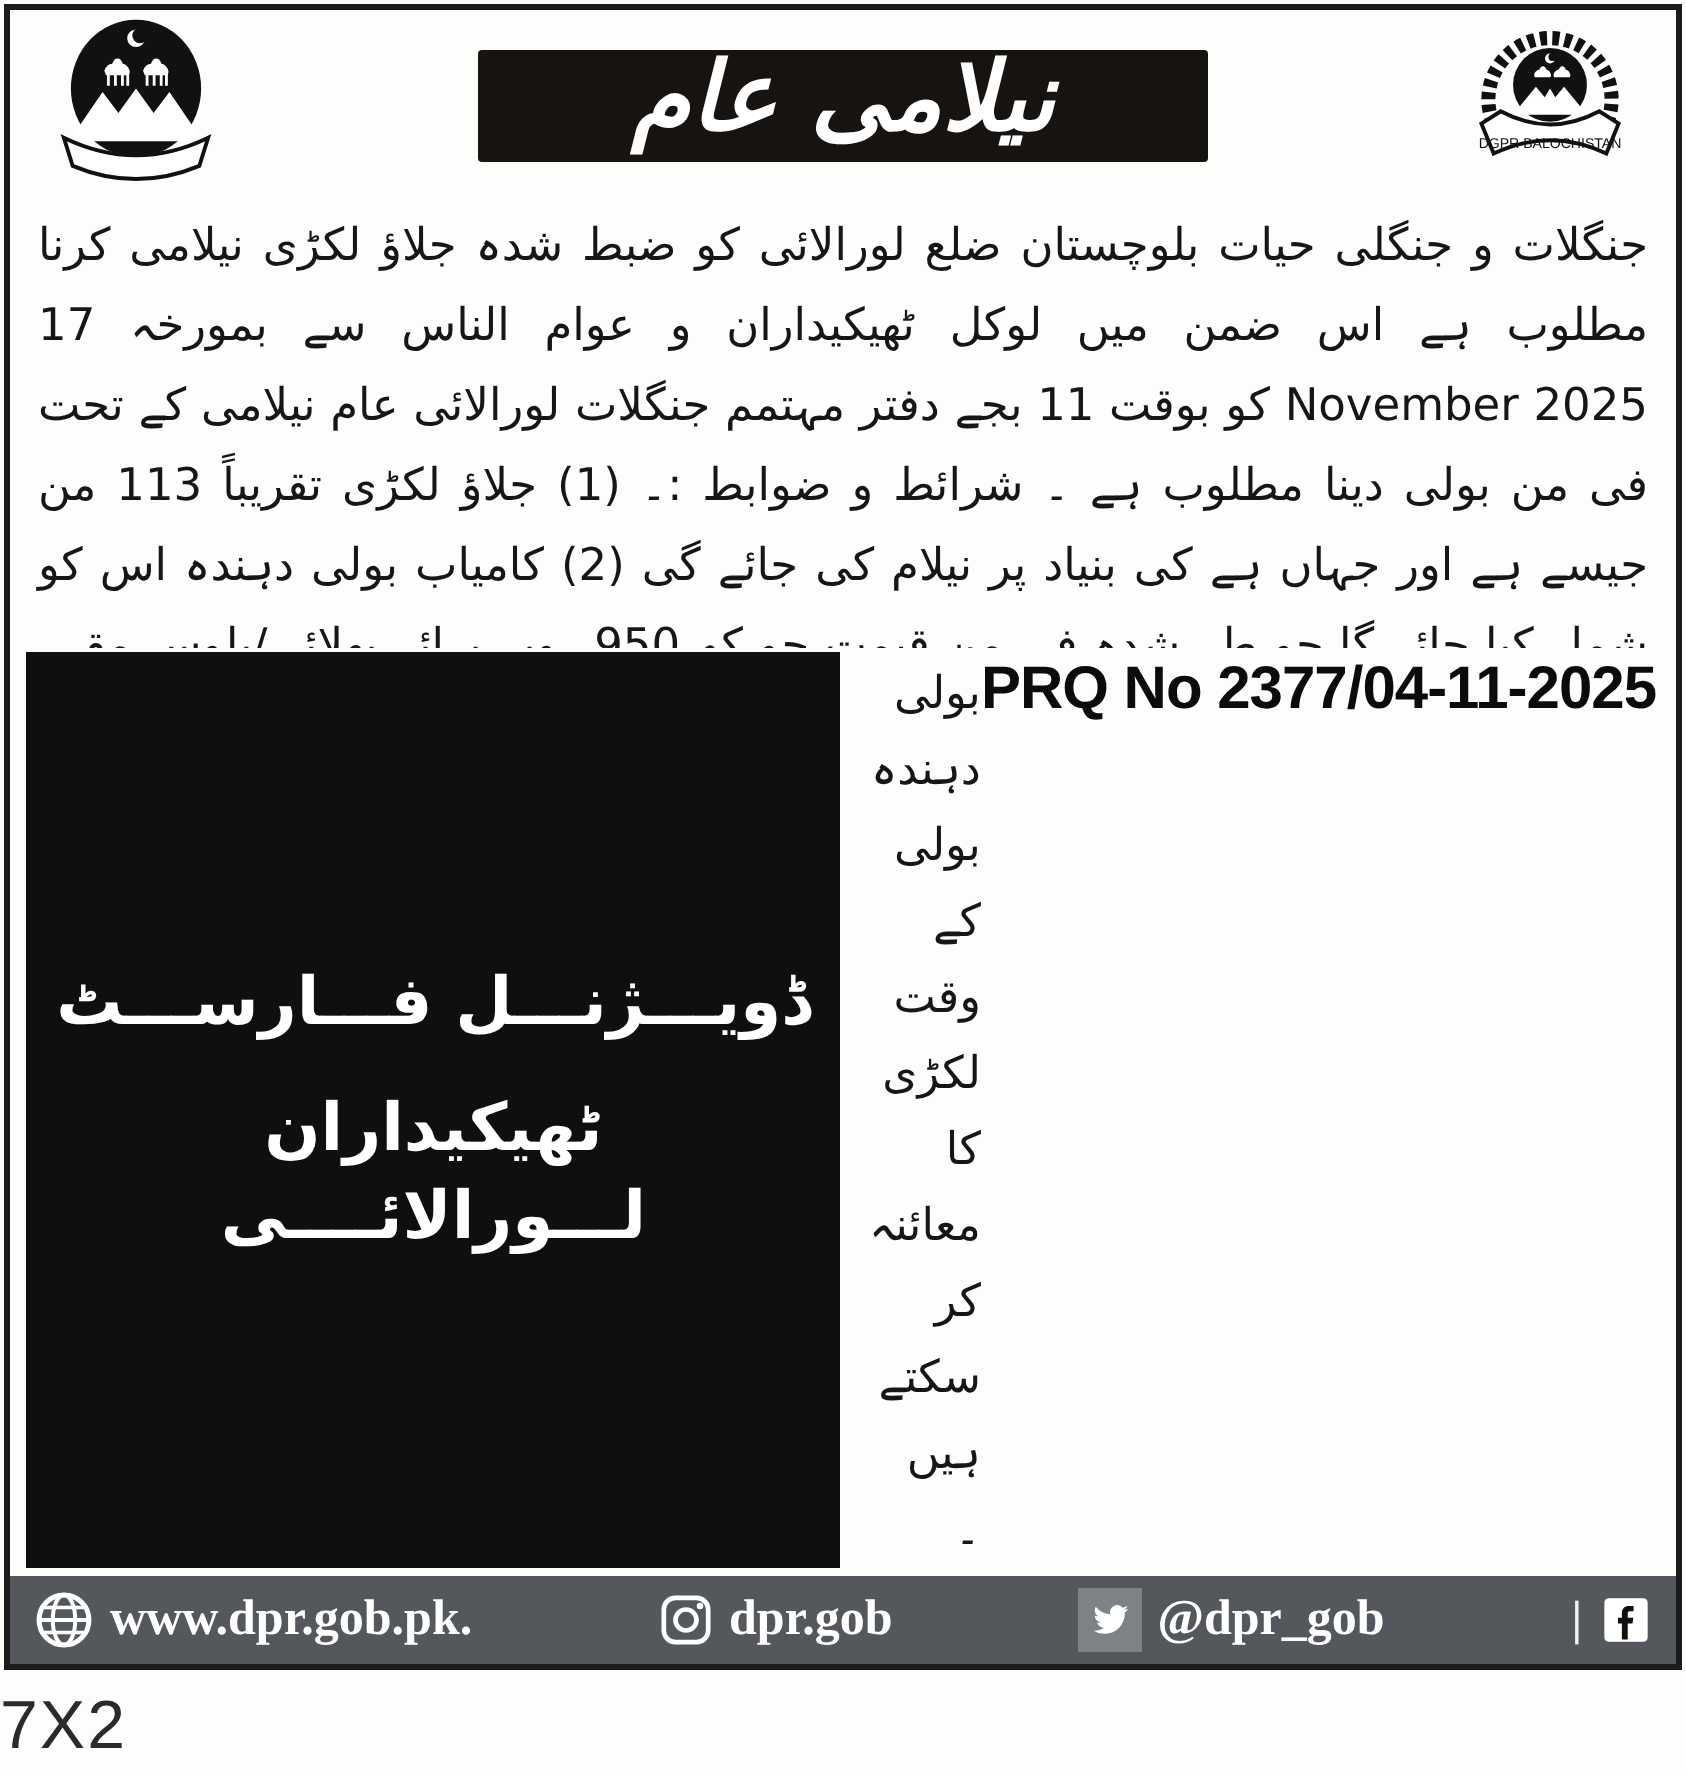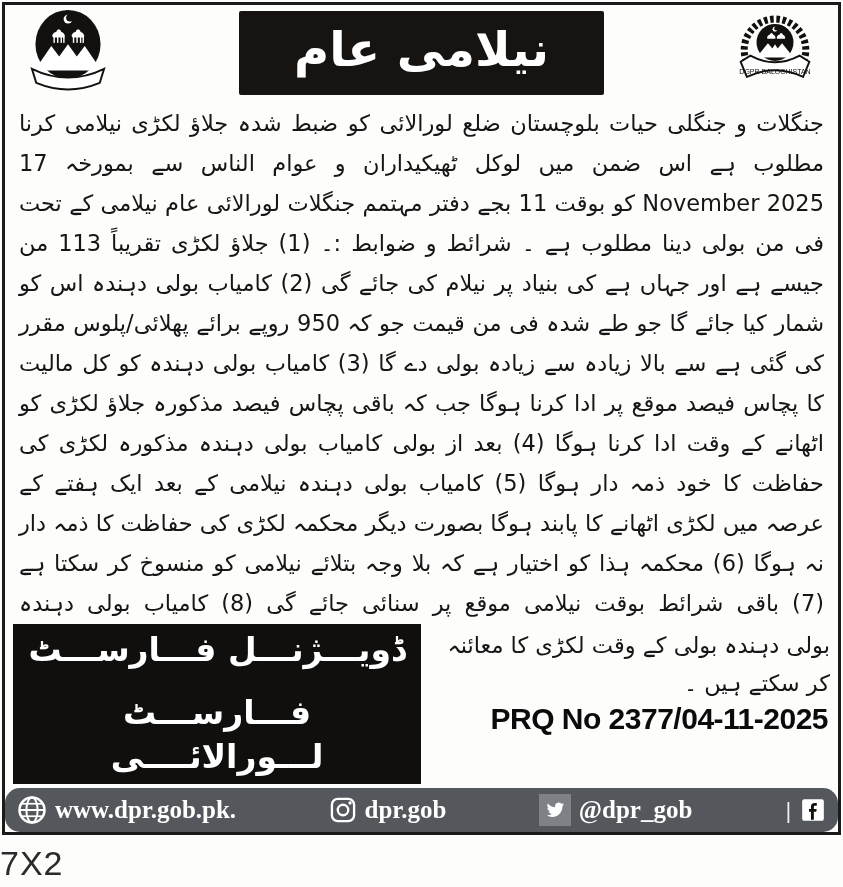--- a/index.html
+++ b/index.html
@@ -13,24 +13,25 @@
     border: 3px solid #1b1b1b; background: #fdfdfc;
     display: flex; flex-direction: column;
   }
   
   .header {
     height: 92px; display: flex; align-items: center;
     padding: 4px 10px 0 10px; gap: 8px;
   }
   .logo { width: 106px; height: 88px; flex: 0 0 auto; }
   .banner {
-    flex: 1; height: 84px; margin: 0 110px;
+    flex: 1; height: 56px; margin: 0 110px;
     background: #171310; color: #ffffff;
     display: flex; align-items: center; justify-content: center;
     border-radius: 2px;
+    font-style: italic;
   }
   .banner span {
     font-size: 48px; font-weight: bold; direction: rtl;
     font-family: "DejaVu Sans", sans-serif; padding-bottom: 8px;
   }
   
   .body-text {
     direction: rtl; text-align: justify;
     font-size: 22.5px; line-height: 40px; color: #161616;
     padding: 6px 14px 0 14px; height: 548px; overflow: hidden;
@@ -45,37 +46,37 @@
     width: 408px; background: #100f0d; color: #ffffff;
     display: flex; flex-direction: column; justify-content: center;
     text-align: center; direction: rtl; gap: 18px;
     padding: 4px 8px;
   }
   .sig-box div {
     font-size: 33px; font-weight: bold; line-height: 1.35;
     font-family: "DejaVu Sans", sans-serif;
   }
   .right-col {
-    flex: 1; display: flex; flex-direction: column;
-    justify-content: flex-start; padding-top: 2px;
+    flex: 1; display: flex; flex-direction: row;
+    justify-content: flex-end; padding-top: 2px;
   }
   .closing-line {
     direction: rtl; text-align: right; font-size: 22.5px;
     line-height: 38px; color: #161616; padding-left: 4px;
   }
   .prq {
     text-align: right; font-family: "Liberation Sans", sans-serif;
     font-weight: bold; font-size: 30px; letter-spacing: -0.5px;
     color: #0b0b0b; padding: 0 2px 2px 0; white-space: nowrap;
   }
   
   .footer {
     height: 44px; background: #54585c; color: #ffffff;
     display: flex; align-items: center; justify-content: space-between;
-    padding: 16px 12px; flex: 0 0 auto; border-radius: 15px;
+    padding: 16px 12px; flex: 0 0 auto;
   }
   .f-item {
     display: flex; align-items: center; gap: 8px;
     font-family: "Liberation Serif", serif; font-weight: bold;
     font-size: 25px; white-space: nowrap;
   }
   .tw-box {
     width: 32px; height: 32px; background: #7e8185;
     display: flex; align-items: center; justify-content: center;
   }
@@ -139,21 +140,21 @@
         <path d="M11 60 l11 -7 q28 15 56 0 l11 7 -7 17 q-32 -15 -64 0 z" fill="#ffffff" stroke="#13110f" stroke-width="2.2"></path>
         <text x="50" y="74" text-anchor="middle" font-size="8" font-family="Liberation Sans, sans-serif" fill="#13110f">DGPR BALOCHISTAN</text>
       </svg>
     </div>
 
     <div class="body-text">جنگلات و جنگلی حیات بلوچستان ضلع لورالائی کو ضبط شدہ جلاؤ لکڑی نیلامی کرنا مطلوب ہے اس ضمن میں لوکل ٹھیکیداران و عوام الناس سے بمورخہ 17 November 2025 کو بوقت 11 بجے دفتر مہتمم جنگلات لورالائی عام نیلامی کے تحت فی من بولی دینا مطلوب ہے ۔ شرائط و ضوابط :۔ (1) جلاؤ لکڑی تقریباً 113 من جیسے ہے اور جہاں ہے کی بنیاد پر نیلام کی جائے گی (2) کامیاب بولی دہندہ اس کو شمار کیا جائے گا جو طے شدہ فی من قیمت جو کہ 950 روپے برائے پھلائی/پلوس مقرر کی گئی ہے سے بالا زیادہ سے زیادہ بولی دے گا (3) کامیاب بولی دہندہ کو کل مالیت کا پچاس فیصد موقع پر ادا کرنا ہوگا جب کہ باقی پچاس فیصد مذکورہ جلاؤ لکڑی کو اٹھانے کے وقت ادا کرنا ہوگا (4) بعد از بولی کامیاب بولی دہندہ مذکورہ لکڑی کی حفاظت کا خود ذمہ دار ہوگا (5) کامیاب بولی دہندہ نیلامی کے بعد ایک ہفتے کے عرصہ میں لکڑی اٹھانے کا پابند ہوگا بصورت دیگر محکمہ لکڑی کی حفاظت کا ذمہ دار نہ ہوگا (6) محکمہ ہذا کو اختیار ہے کہ بلا وجہ بتلائے نیلامی کو منسوخ کر سکتا ہے (7) باقی شرائط بوقت نیلامی موقع پر سنائی جائے گی (8) کامیاب بولی دہندہ حکومت کے تمام مروجہ محصولات ادا کرنے کا پابند ہوگا (9) لکڑی کی ترسیل کی تمام تر ذمہ داری کامیاب بولی دہندہ پر ہوگی (10)</div>
 
     <div class="bottom-row">
       <div class="sig-box">
         <div>ڈویـــژنـــل فـــارســـٹ</div>
-        <div>فـــارســـٹ لـــورالائــــی</div>
+        <div>ٹھیکیداران لـــورالائــــی</div>
       </div>
       <div class="right-col">
         <div class="closing-line">بولی دہندہ بولی کے وقت لکڑی کا معائنہ کر سکتے ہیں ۔</div>
         <div class="prq">PRQ No 2377/04-11-2025</div>
       </div>
     </div>
 
     <div class="footer">
 
       <div class="f-item">

